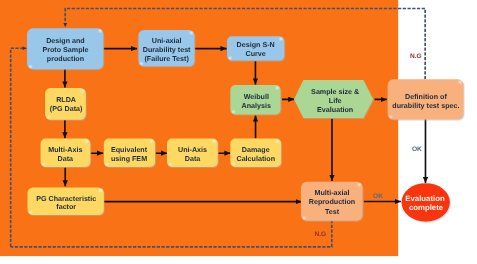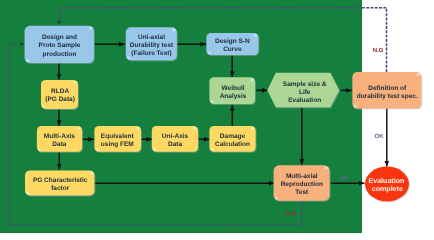--- a/index.html
+++ b/index.html
@@ -1,17 +1,17 @@
 <!DOCTYPE html>
 <html><head>
 <meta charset="utf-8">
 <style>
   html,body{margin:0;padding:0;background:#ffffff;}
   body{width:434px;height:233px;overflow:hidden;font-family:"Liberation Sans",sans-serif;}
-  #stage{position:relative;width:362px;height:233px;background:#15803d;text-decoration:underline;}
+  #stage{position:relative;width:362px;height:233px;background:#f97316;text-decoration:underline;}
   svg{position:absolute;left:0;top:0;}
   text{font-family:"Liberation Sans",sans-serif;-webkit-font-smoothing:antialiased;text-rendering:geometricPrecision;}
   .nodetext{font-weight:bold;fill:#1d2a3a;text-anchor:middle;font-size:6.5px;}
   .edgelabel{font-weight:bold;text-anchor:middle;font-size:6px;}
   .completetext{font-size:7.1px;fill:#fdf2ea;}
 </style>
 </head>
 <body>
 
 <div id="stage">

